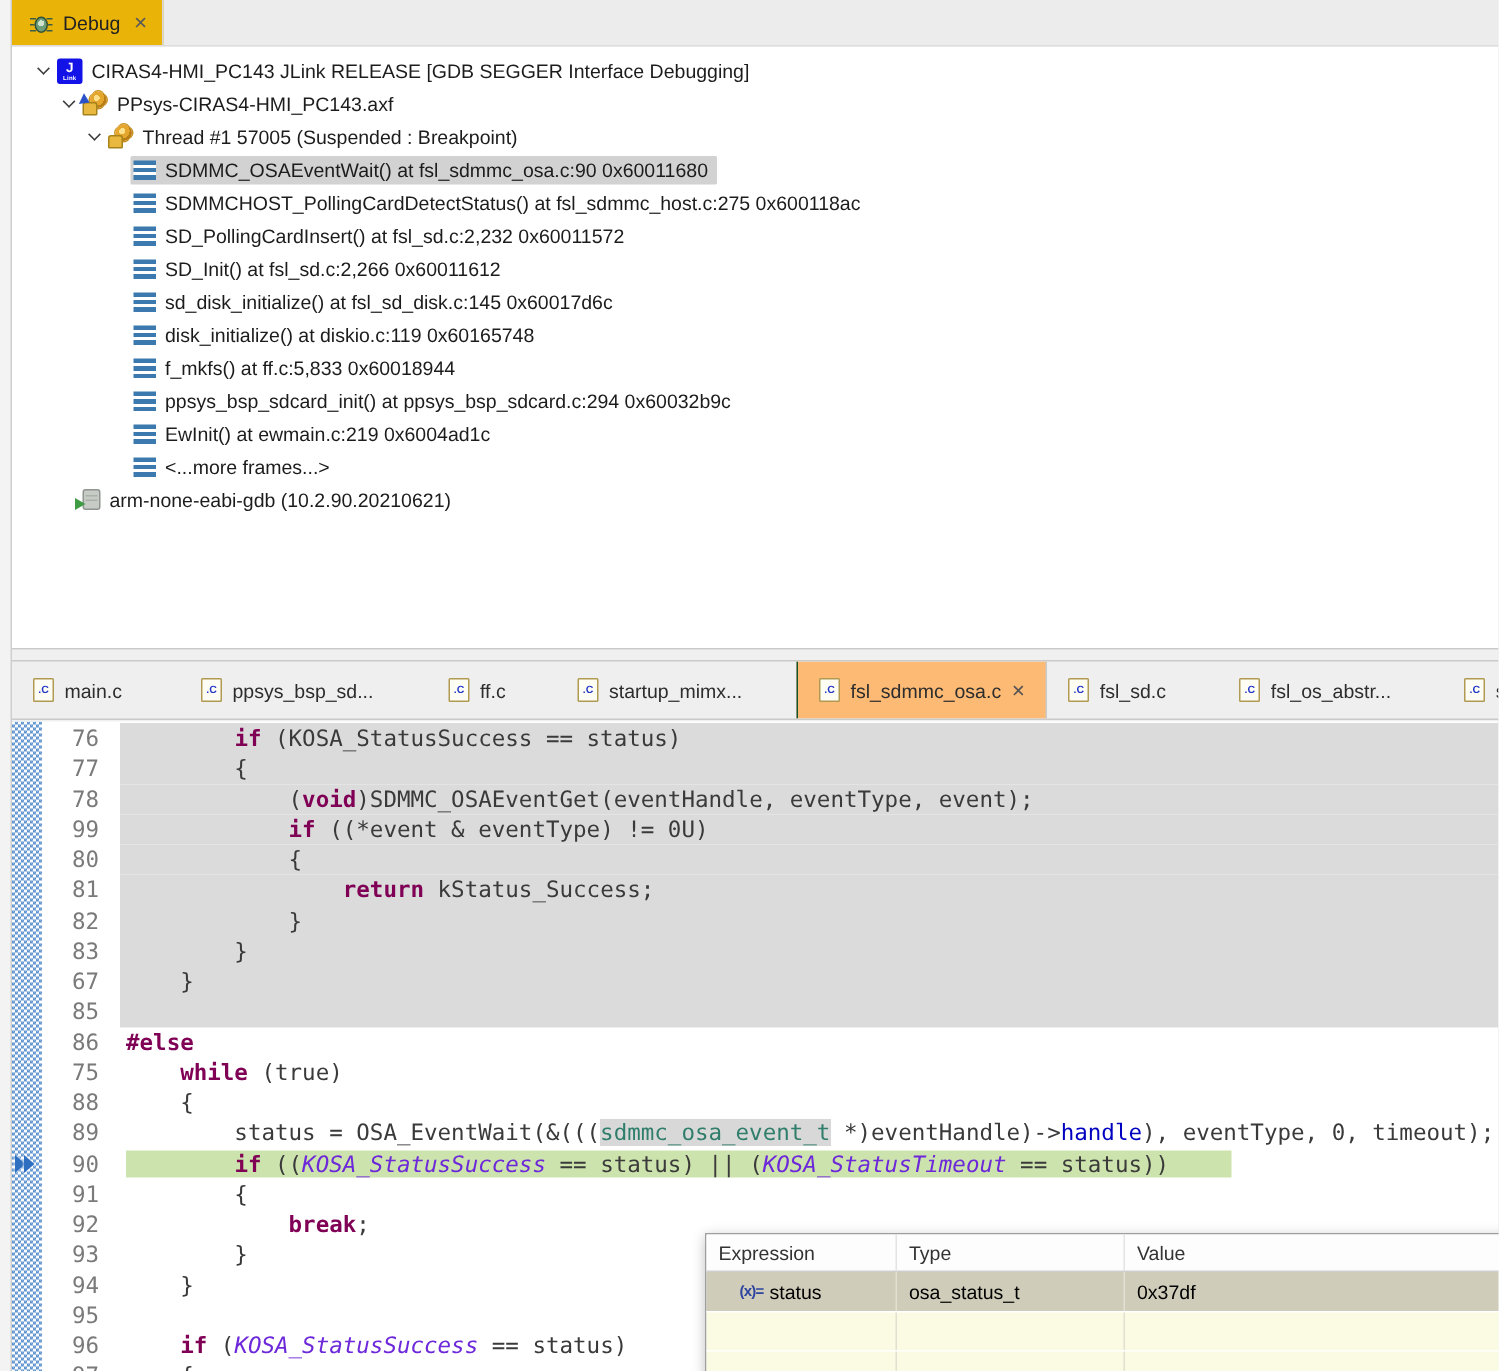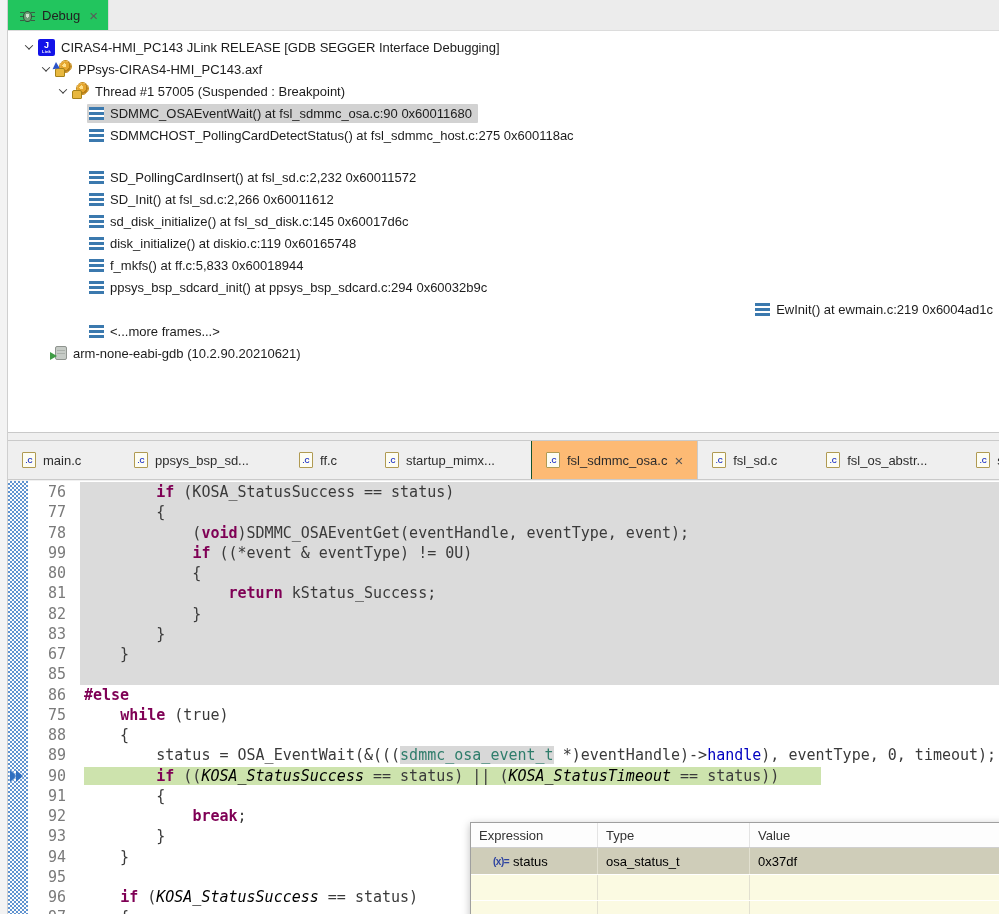--- a/index.html
+++ b/index.html
@@ -10,21 +10,21 @@
   
   #left-rail { position:absolute; left:0; top:0; width:8px; height:914px;
                background:#f3f3f3; border-right:1px solid #cfcfcf; }
 
   
   #debug-view { position:absolute; left:8px; top:0; width:991px; height:433px;
                 background:#fff; border-bottom:1px solid #c9c9c9; }
   #debug-tabstrip { height:31px; background:#ececec; border-bottom:1px solid #dcdcdc;
                     display:flex; align-items:stretch; }
   .view-tab { display:flex; align-items:center; gap:7px; padding:0 10px 0 12px;
-              background:#22c55e; border-right:1px solid #d8d8d8; font-size:13px; color:#222; }
+              background:#eab308; border-right:1px solid #d8d8d8; font-size:13px; color:#222; }
   .view-tab .close-x { font-size:15px; color:#5a5a5a; margin-left:2px; cursor:pointer; }
 
   
   .ic-bug { position:relative; width:15px; height:15px; display:inline-block; }
   .ic-bug .body { position:absolute; left:3px; top:3px; width:9px; height:11px;
                   background:radial-gradient(circle at 50% 40%, #cfe3cf 0 2px, #6e9e77 2px 100%);
                   border:1px solid #2f4f38; border-radius:50%; }
   .ic-bug .legs { position:absolute; left:0; top:4px; width:15px; height:9px;
       background:
         linear-gradient(#3c5c44,#3c5c44) 0 0/4px 1px no-repeat,
@@ -94,21 +94,21 @@
       background-size:4px 4px; background-position:0 0,2px 2px; }
   #code-lines { position:absolute; left:20px; top:1px; right:0; }
   .cl { display:flex; height:20.25px; font-family:"DejaVu Sans Mono","Liberation Mono",monospace;
         font-size:15px; line-height:20.25px; white-space:pre; }
   .cl .num { width:52px; flex:none; text-align:right; padding-right:14px; color:#7a7a7a; background:#fff; }
   .cl .txt { flex:1; padding-left:4px; overflow:hidden; }
   .cl.inactive .txt { background:#dbdbdb; }
   .cl.current .linebg { background:#cde3ad; padding-right:42px; }
   .tok.p { color:#3a3a3a; }
   .tok.k { color:#7f0055; font-weight:bold; }
-  .tok.m { color:#000000; font-style:italic; }
+  .tok.m { color:#6d28d9; font-style:italic; }
   .tok.f { color:#0000c0;text-align:center; }
   .tok.th { color:#2f7d6b; background:#d8d8d8; }
 
   
   #ip-marker { position:absolute; left:2px; width:16px; height:12px; }
   #ip-marker i { position:absolute; top:0; width:0; height:0; border-top:6px solid transparent;
                  border-bottom:6px solid transparent; border-left:7px solid #2f6fc0;
                  filter:drop-shadow(0 0 1px #fff); }
   #ip-marker i:nth-child(1){left:0;} #ip-marker i:nth-child(2){left:6px;}
 
@@ -190,21 +190,21 @@
             <span>SDMMC_OSAEventWait() at fsl_sdmmc_osa.c:90 0x60011680</span>
           </span>
         </div>
         <div class="trow" style="padding-left: 65px;">
           <span class="chev-slot"></span>
           <span class="rowinner">
             <span class="ic-frame"></span>
             <span>SDMMCHOST_PollingCardDetectStatus() at fsl_sdmmc_host.c:275 0x600118ac</span>
           </span>
         </div>
-        <div class="trow" style="padding-left: 65px; margin-top: 20px;">
+        <div class="trow" style="padding-left: 65px;">
           <span class="chev-slot"></span>
           <span class="rowinner">
             <span class="ic-frame"></span>
             <span>SD_PollingCardInsert() at fsl_sd.c:2,232 0x60011572</span>
           </span>
         </div>
         <div class="trow" style="padding-left: 65px;">
           <span class="chev-slot"></span>
           <span class="rowinner">
             <span class="ic-frame"></span>
@@ -232,21 +232,21 @@
             <span>f_mkfs() at ff.c:5,833 0x60018944</span>
           </span>
         </div>
         <div class="trow" style="padding-left: 65px;">
           <span class="chev-slot"></span>
           <span class="rowinner">
             <span class="ic-frame"></span>
             <span>ppsys_bsp_sdcard_init() at ppsys_bsp_sdcard.c:294 0x60032b9c</span>
           </span>
         </div>
-        <div class="trow" style="padding-left: 65px; justify-content: flex-end;">
+        <div class="trow" style="padding-left: 65px;">
           <span class="chev-slot"></span>
           <span class="rowinner">
             <span class="ic-frame"></span>
             <span>EwInit() at ewmain.c:219 0x6004ad1c</span>
           </span>
         </div>
         <div class="trow" style="padding-left: 65px;">
           <span class="chev-slot"></span>
           <span class="rowinner">
             <span class="ic-frame"></span>

